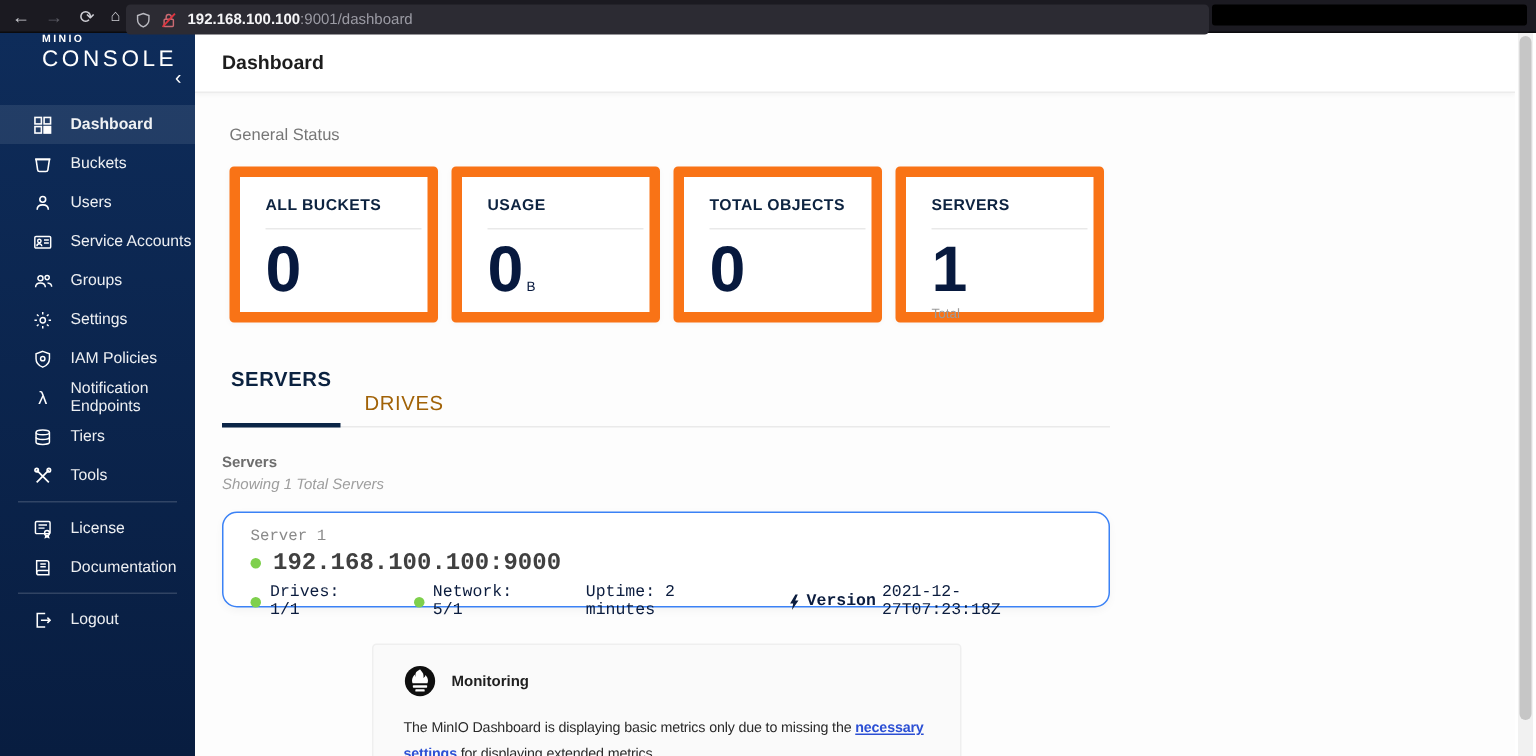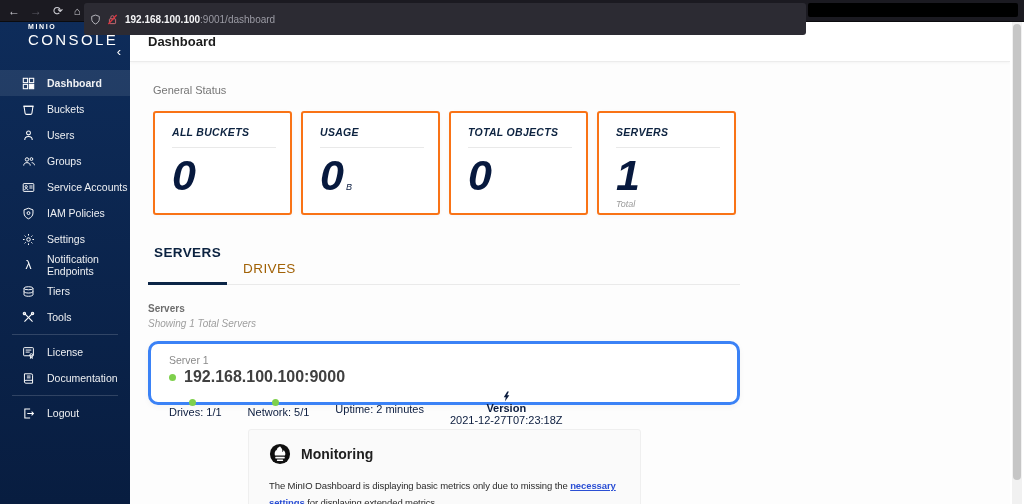--- a/index.html
+++ b/index.html
@@ -6,21 +6,21 @@
   html,body { width:1024px; height:504px; overflow:hidden; background:#fff;
               font-family:"Liberation Sans", sans-serif; }
   .stage { position:relative; width:1024px; height:504px; overflow:hidden; }
 
   
   .toolbar { position:absolute; left:0; top:0; width:1024px; height:22px;
              background:#1b1a21; border-bottom:1px solid #0b0b0e; z-index:10; }
   .tb-btn { position:absolute; top:0; height:22px; width:18px; color:#cdcdd3;
             font-size:12px; line-height:22px; text-align:center; }
   .tb-btn.dim { color:#5d5d66; }
-  .urlfield { position:absolute; left:84px; top:3px; width:722px; height:32px;
+  .urlfield { position:absolute; left:84px; top:3px; width:722px; height:20px;
               background:#2c2b33; border-radius:3px; display:flex; align-items:center; }
   .urlfield .uicon { margin-left:6px; display:flex; align-items:center; }
   .urltext { margin-left:7px; font-size:10px; white-space:nowrap; }
   .urltext .host { color:#f5f5f7; font-weight:bold; }
   .urltext .rest { color:#9b9ba4; }
   .redacted { position:absolute; left:808px; top:3px; width:210px; height:14px;
               background:#000; border-radius:2px; }
 
   
   .sidebar { position:absolute; left:0; top:22px; width:130px; height:482px;
@@ -44,52 +44,52 @@
                  background:#fff; border-bottom:1px solid #ececec;
                  box-shadow:0 1px 3px rgba(0,0,0,.04); z-index:4; }
   .main-header .title { line-height:40px; padding-left:18px; font-size:13px;
                         font-weight:bold; color:#1d1d1d; }
   .content { position:absolute; left:130px; top:62px; right:14px; bottom:0;
              background:#fdfdfd; }
 
   .gs-label { margin:22px 0 0 23px; font-size:11px; color:#767676; }
 
   .cards { display:flex; gap:9px; margin:15px 0 0 23px; }
-  .card { width:139px; height:104px; background:#fff; border:2px solid #f97316;
-          border-radius:3px; box-shadow:0 1px 4px rgba(0,0,0,.03); padding:13px 0 0 17px;font-style:italic; }
+  .card { width:139px; height:104px; background:#fff; border:7px solid #f97316;
+          border-radius:3px; box-shadow:0 1px 4px rgba(0,0,0,.03); padding:13px 0 0 17px; }
   .card-title { font-size:10.5px; font-weight:bold; letter-spacing:.3px; color:#0d2340; }
   .card-hr { width:104px; height:1px; background:#e9e9e9; margin-top:9px; }
   .card-value { margin-top:4px; font-size:43px; font-weight:bold; color:#07193e; line-height:1.1; }
   .card-unit { font-size:9px; font-weight:normal; margin-left:2px; }
   .card-sub { font-size:9px; color:#9b9b9b; margin-top:0; }
 
   .tabbar { display:flex; margin:30px 0 0 18px; width:592px; border-bottom:1px solid #eaeaea; }
   .tab { font-size:13.5px; padding:0 6px 8px 6px; letter-spacing:.4px; cursor:pointer; }
   .tab.active { color:#0b2240; font-weight:bold; border-bottom:3px solid #0b2547; margin-bottom:-1px; }
   .tab.inactive { color:#a16207; margin-left:10px;margin-top:16px; }
 
   .srv-label { margin:18px 0 0 18px; font-size:10px; font-weight:bold; color:#6d6d6d; }
   .srv-sub { margin:4px 0 0 18px; font-size:10px; font-style:italic; color:#9e9e9e; }
 
   .server-card { margin:12px 0 0 18px; width:592px; height:64px; background:#fff;
-                 border:3px solid #3b82f6; border-radius:10px;
-                 box-shadow:0 2px 6px rgba(0,0,0,.04); padding:10px 0 0 18px; }
+                 border:1px solid #3b82f6; border-radius:10px;
+                 box-shadow:0 2px 6px rgba(0,0,0,.04); padding:10px 0 0 18px;font-family:Liberation Mono, monospace; }
   .srv-name { font-size:10.5px; color:#8a8a8a; }
   .srv-row2 { display:flex; align-items:center; margin-top:2px; }
   .dot { width:7px; height:7px; border-radius:50%; background:#7ed04c; flex:0 0 7px; }
   .endpoint { margin-left:8px; font-size:16px; font-weight:bold; color:#404040; }
   .srv-row3 { display:flex; align-items:center; margin-top:5px; font-size:11px; color:#0b1c3e; }
-  .srv-row3 .item { display:flex; align-items:center; margin-right:26px;flex-direction:column; }
+  .srv-row3 .item { display:flex; align-items:center; margin-right:26px; }
   .srv-row3 .item .dot { margin-right:6px; }
   .ver-label { font-weight:bold; margin:0 4px 0 4px; }
 
   .monitor { margin:24px 0 0 118px; width:393px; min-height:130px; background:#fafafa;
              border:1px solid #efefef; border-radius:3px; padding:13px 20px 14px 20px; }
   .mon-head { display:flex; align-items:center; }
-  .mon-title { margin-left:10px; font-size:14px; font-weight:bold; color:#1f1f1f; }
+  .mon-title { margin-left:10px; font-size:10px; font-weight:bold; color:#1f1f1f; }
   .mon-p { margin-top:13px; font-size:9.5px; line-height:1.75; color:#2a2a2a;
            letter-spacing:-.1px; }
   .mon-p a { color:#2b4fd4; text-decoration:underline; font-weight:bold; cursor:pointer; }
 
   
   .scrollbar { position:absolute; right:0; top:22px; bottom:0; width:14px; background:#fff; z-index:6; }
   .sb-track { position:absolute; right:2px; top:0; bottom:0; width:10px; background:#f1f1f1; }
   .sb-thumb { position:absolute; right:3px; top:2px; width:8px; height:456px;
               background:#c6c6c6; border-radius:4px; }
 </style>
@@ -162,69 +162,69 @@
                 <circle cx="8" cy="4.8" r="2.4"></circle>
                 <path d="M3.4 13.4c0-2.7 2.1-4.1 4.6-4.1s4.6 1.4 4.6 4.1"></path>
               </g>
             </svg>
         </span>
         <span class="nlabel">Users</span>
       </div>
 
       <div class="nav-item">
         <span class="nicon">
-          <svg width="14" height="13" viewBox="0 0 17 16">
-              <g fill="none" stroke="#fff" stroke-width="1.2">
-                <circle cx="6" cy="5.5" r="2.1"></circle>
-                <circle cx="11.5" cy="5" r="1.7"></circle>
-                <path d="M2 13c0-2.4 1.8-3.6 4-3.6s4 1.2 4 3.6"></path>
-                <path d="M11.8 9.4c2 .1 3.4 1.3 3.4 3.2"></path>
-              </g>
-            </svg>
-        </span>
-        <span class="nlabel">Groups</span>
-      </div>
-
-      <div class="nav-item">
-        <span class="nicon">
           <svg width="13" height="13" viewBox="0 0 16 16">
               <g fill="none" stroke="#fff" stroke-width="1.2">
                 <rect x="1.5" y="3.2" width="13" height="9.6" rx="1"></rect>
                 <circle cx="5.2" cy="7" r="1.4"></circle>
                 <path d="M3.2 11.2c0-1.2 1-1.9 2-1.9s2 .7 2 1.9"></path>
                 <line x1="9" y1="6.2" x2="13" y2="6.2"></line>
                 <line x1="9" y1="8.6" x2="13" y2="8.6"></line>
               </g>
             </svg>
         </span>
         <span class="nlabel">Service Accounts</span>
       </div>
 
       <div class="nav-item">
         <span class="nicon">
+          <svg width="14" height="13" viewBox="0 0 17 16">
+              <g fill="none" stroke="#fff" stroke-width="1.2">
+                <circle cx="6" cy="5.5" r="2.1"></circle>
+                <circle cx="11.5" cy="5" r="1.7"></circle>
+                <path d="M2 13c0-2.4 1.8-3.6 4-3.6s4 1.2 4 3.6"></path>
+                <path d="M11.8 9.4c2 .1 3.4 1.3 3.4 3.2"></path>
+              </g>
+            </svg>
+        </span>
+        <span class="nlabel">Groups</span>
+      </div>
+
+      <div class="nav-item">
+        <span class="nicon">
+          <svg width="13" height="13" viewBox="0 0 16 16">
+              <g fill="none" stroke="#fff" stroke-width="1.2">
+                <circle cx="8" cy="8" r="2.2"></circle>
+                <path d="M8 1.2v2M8 12.8v2M1.2 8h2M12.8 8h2M3.2 3.2l1.4 1.4M11.4 11.4l1.4 1.4M12.8 3.2l-1.4 1.4M4.6 11.4l-1.4 1.4"></path>
+              </g>
+            </svg>
+        </span>
+        <span class="nlabel">Settings</span>
+      </div>
+
+      <div class="nav-item">
+        <span class="nicon">
           <svg width="13" height="13" viewBox="0 0 16 16">
               <g fill="none" stroke="#fff" stroke-width="1.2">
                 <path d="M8 1.5l5.5 2v4c0 3.4-2.4 5.7-5.5 7-3.1-1.3-5.5-3.6-5.5-7v-4z"></path>
                 <circle cx="8" cy="7.5" r="1.8"></circle>
               </g>
             </svg>
         </span>
         <span class="nlabel">IAM Policies</span>
-      </div>
-
-      <div class="nav-item">
-        <span class="nicon">
-          <svg width="13" height="13" viewBox="0 0 16 16">
-              <g fill="none" stroke="#fff" stroke-width="1.2">
-                <circle cx="8" cy="8" r="2.2"></circle>
-                <path d="M8 1.2v2M8 12.8v2M1.2 8h2M12.8 8h2M3.2 3.2l1.4 1.4M11.4 11.4l1.4 1.4M12.8 3.2l-1.4 1.4M4.6 11.4l-1.4 1.4"></path>
-              </g>
-            </svg>
-        </span>
-        <span class="nlabel">Settings</span>
       </div>
 
       <div class="nav-item">
         <span class="nicon">
             <span class="lam">λ</span>
           </span>
         <span class="nlabel">Notification Endpoints</span>
       </div>
 
       <div class="nav-item">

